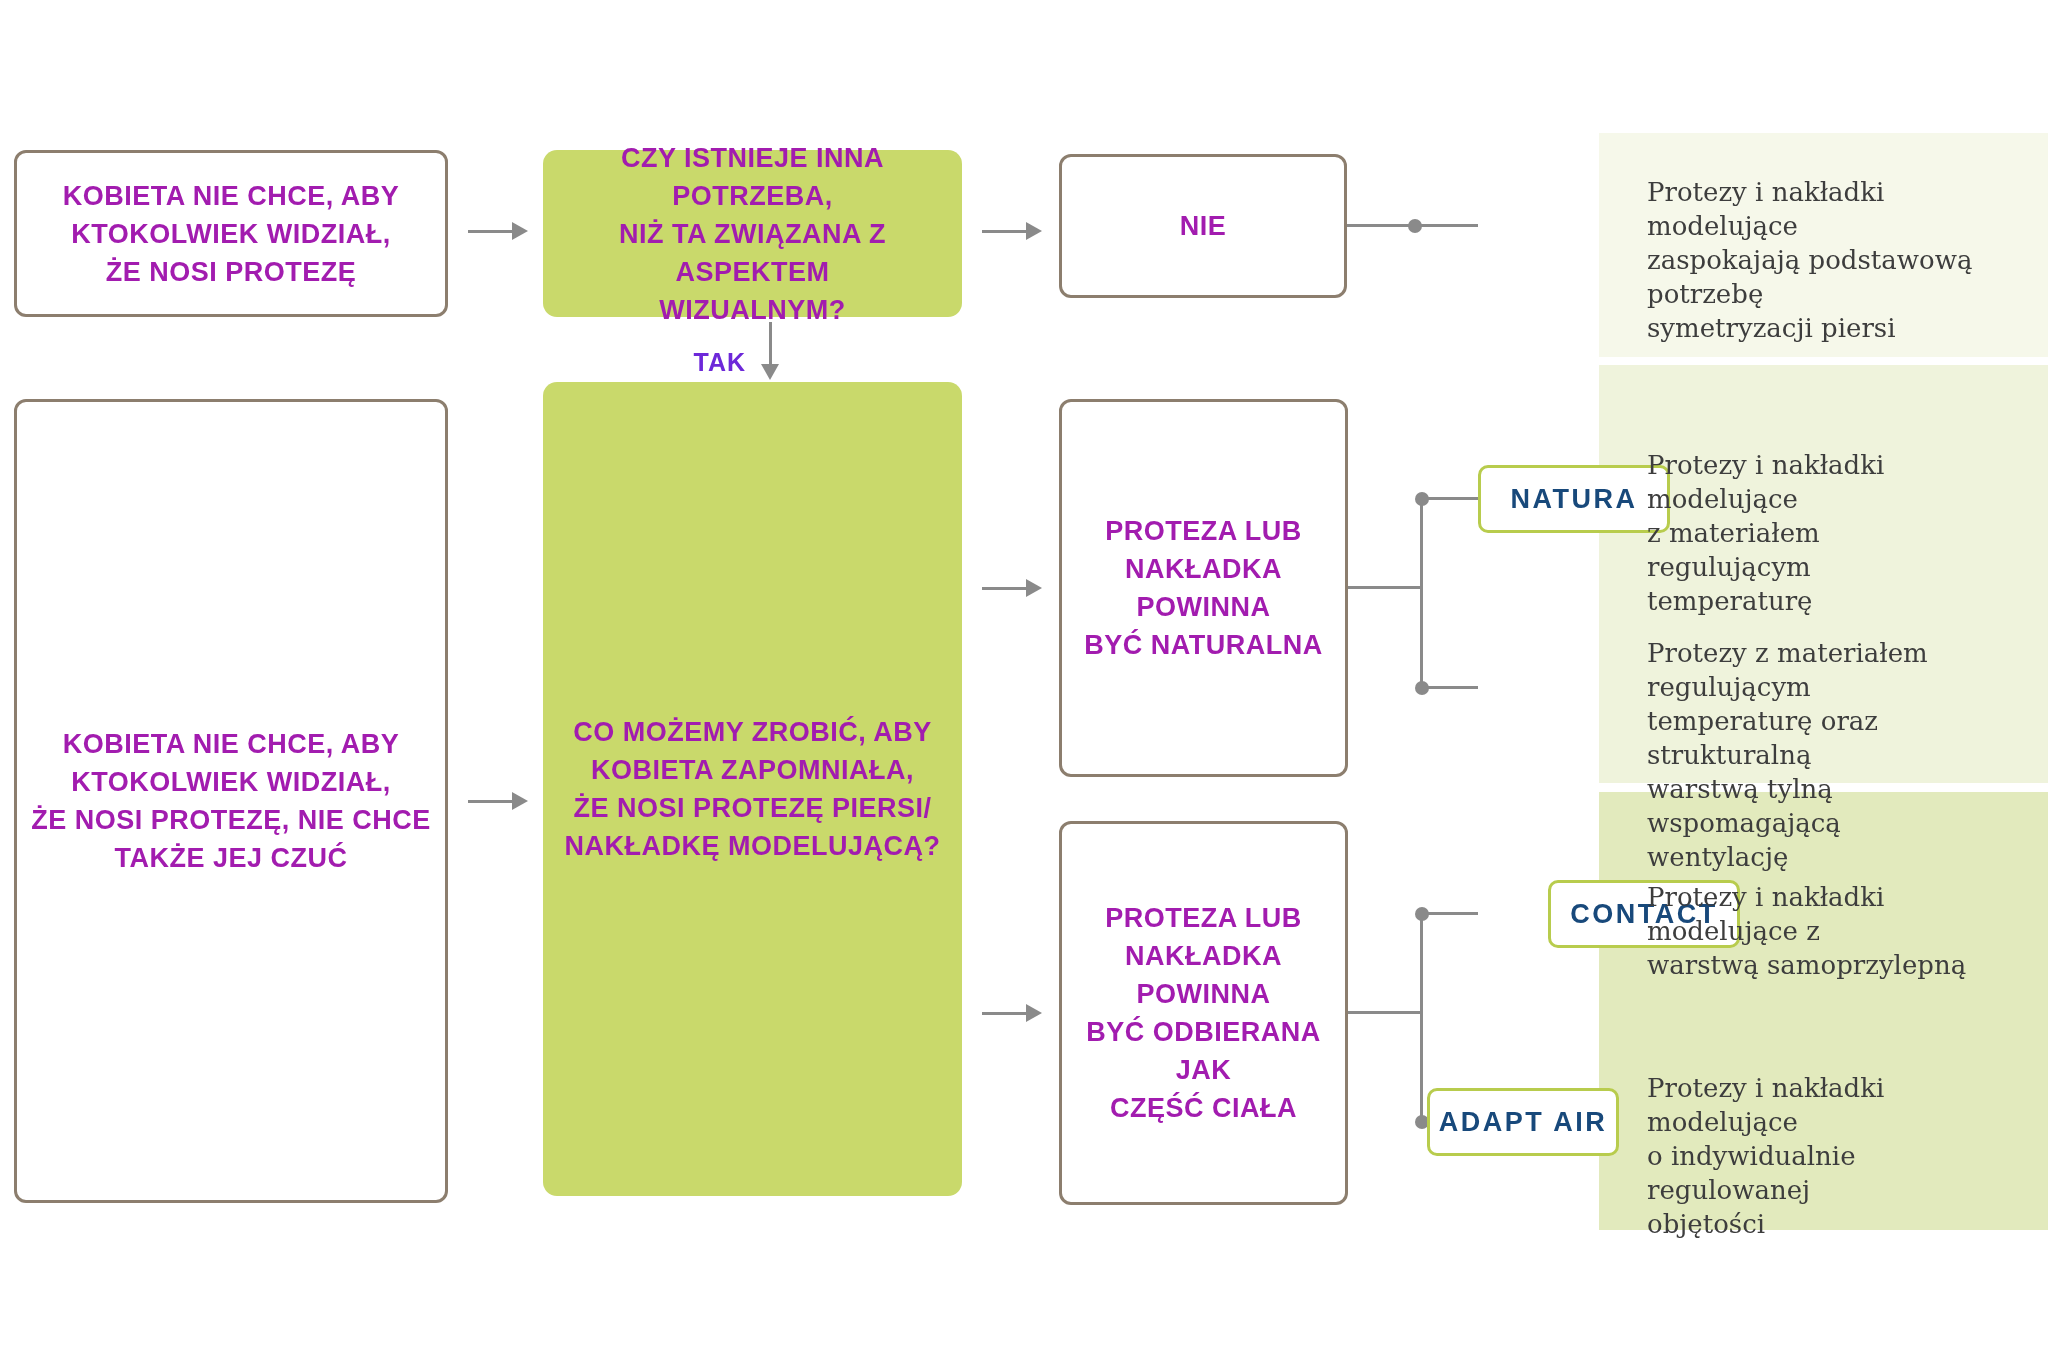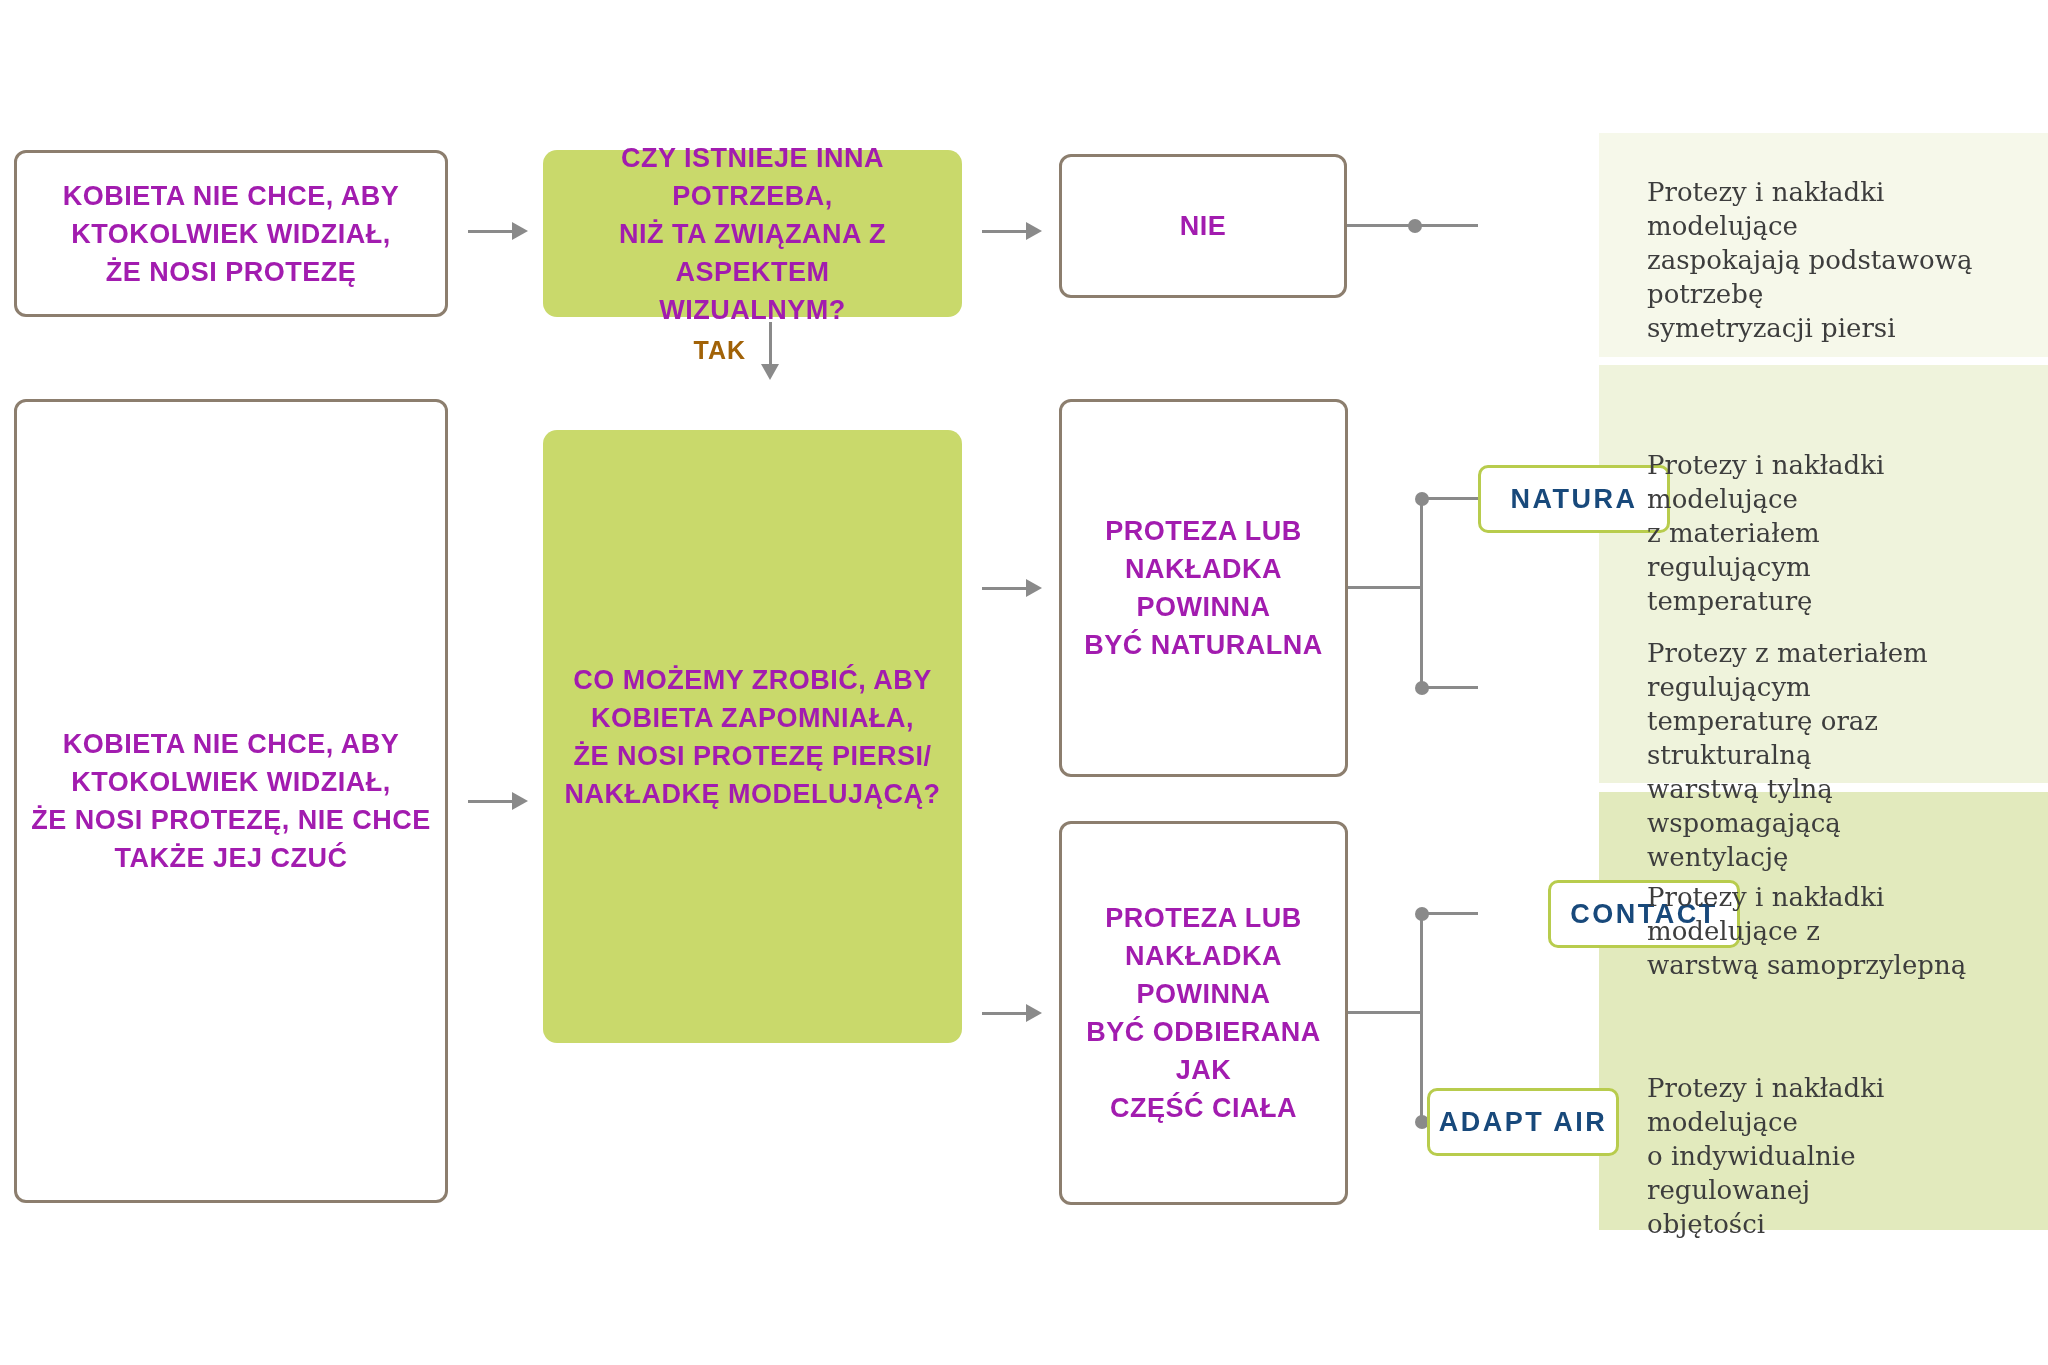--- a/index.html
+++ b/index.html
@@ -41,22 +41,22 @@
     position:absolute;left:44px;top:0;width:0;height:0;
     border-left:16px solid #8a8a8a;border-top:9px solid transparent;border-bottom:9px solid transparent;
   }
   .arrow-down{position:absolute;width:18px;height:58px;}
   .arrow-down .shaft{position:absolute;left:7.5px;top:0;width:3px;height:42px;background:#8a8a8a;}
   .arrow-down .head{
     position:absolute;top:42px;left:0;width:0;height:0;
     border-top:16px solid #8a8a8a;border-left:9px solid transparent;border-right:9px solid transparent;
   }
   .tak{
-    position:absolute;left:630px;top:336px;width:116px;text-align:right;
-    color:#a16207;font-weight:bold;font-size:25px;letter-spacing:1px;
+    position:absolute;left:630px;top:348px;width:116px;text-align:right;
+    color:#6d28d9;font-weight:bold;font-size:25px;letter-spacing:1px;
   }
 </style>
 </head>
 <body>
 
 <div class="canvas">
 
   <div class="panel panel-1"></div>
   <div class="panel panel-2"></div>
   <div class="panel panel-3"></div>
@@ -97,21 +97,21 @@
   <div class="node white-node" style="left:14px;top:399px;width:434px;height:804px;">KOBIETA NIE CHCE, ABY
 KTOKOLWIEK WIDZIAŁ,
 ŻE NOSI PROTEZĘ, NIE CHCE
 TAKŻE JEJ CZUĆ</div>
 
   <div class="arrow-right" style="left:468px;top:792px;">
     <div class="shaft"></div>
     <div class="head"></div>
   </div>
 
-  <div class="node green-node" style="left:543px;top:382px;width:419px;height:613px;margin-top:48px;">CO MOŻEMY ZROBIĆ, ABY
+  <div class="node green-node" style="left:543px;top:382px;width:419px;height:814px;">CO MOŻEMY ZROBIĆ, ABY
 KOBIETA ZAPOMNIAŁA,
 ŻE NOSI PROTEZĘ PIERSI/
 NAKŁADKĘ MODELUJĄCĄ?</div>
 
   <div class="arrow-right" style="left:982px;top:579px;">
     <div class="shaft"></div>
     <div class="head"></div>
   </div>
   <div class="arrow-right" style="left:982px;top:1004px;">
     <div class="shaft"></div>

